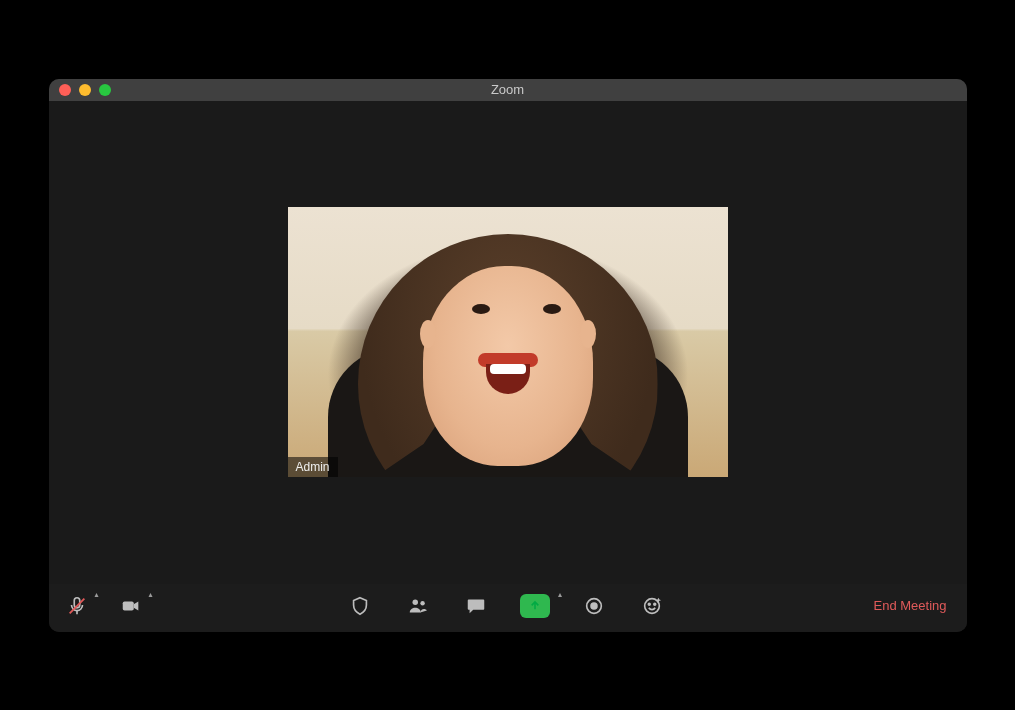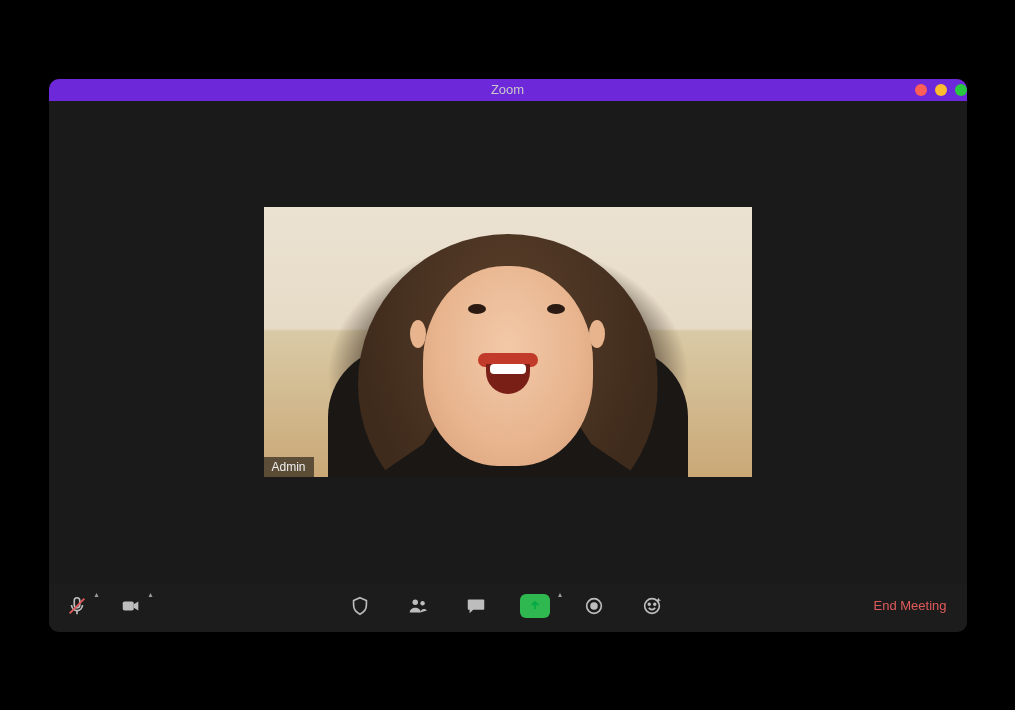--- a/index.html
+++ b/index.html
@@ -1,28 +1,28 @@
 <!DOCTYPE html>
 <html><head>
 <meta charset="utf-8">
 <style>
   * { box-sizing: border-box; margin: 0; padding: 0; }
   html, body { width: 1015px; height: 710px; background: #000; font-family: -apple-system, BlinkMacSystemFont, "Segoe UI", Helvetica, Arial, sans-serif; overflow: hidden; }
   .page { width: 1015px; height: 710px; background: #000; display: flex; align-items: center; justify-content: center; }
   .window { width: 918px; height: 553px; background: #1a1a1a; border-radius: 10px; overflow: hidden; display: flex; flex-direction: column; box-shadow: 0 0 0 1px #000; }
-  .titlebar { height: 22px; background: #6d28d9; display: flex; align-items: center; position: relative; justify-content: flex-end; }
+  .titlebar { height: 22px; background: #404040; display: flex; align-items: center; position: relative; }
   .traffic { display: flex; gap: 8px; padding-left: 10px; }
   .tl { width: 12px; height: 12px; border-radius: 50%; }
   .tl.red { background: #ff5f57; }
   .tl.yellow { background: #febc2e; }
   .tl.green { background: #28c840; }
   .title { position: absolute; left: 0; right: 0; text-align: center; color: #c9c9c9; font-size: 13px; pointer-events: none; }
   .content { flex: 1; background: #1a1a1a; display: flex; align-items: center; justify-content: center; }
   .tiles { display: flex; gap: 8px; }
-  .tile { width: 488px; height: 270px; position: relative; background: #be185d; overflow: hidden; }
+  .tile { width: 440px; height: 270px; position: relative; background: #be185d; overflow: hidden; }
   .tile.active { outline: 3px solid #b6e61d; outline-offset: -3px; }
   .tile .label { position: absolute; left: 0; bottom: 0; background: rgba(0,0,0,0.55); color: #eee; font-size: 12px; padding: 3px 8px; }
 
   
   .p1bg { position:absolute; inset:0;
     background:
       radial-gradient(ellipse 300px 220px at 50% 62%, #4a3a2e 0%, #3b2d23 40%, transparent 60%),
       linear-gradient(180deg, #ece2d2 0%, #e6dbc6 45%, #d9caa6 46%, #caa876 100%);
   }
   .p1head { position:absolute; left:50%; top:22%; transform:translateX(-50%); width:170px; height:200px; background: radial-gradient(ellipse at 50% 40%, #f3c9a8 0%, #e7b48e 60%, #d79e77 100%); border-radius: 48% 48% 44% 44%; }

